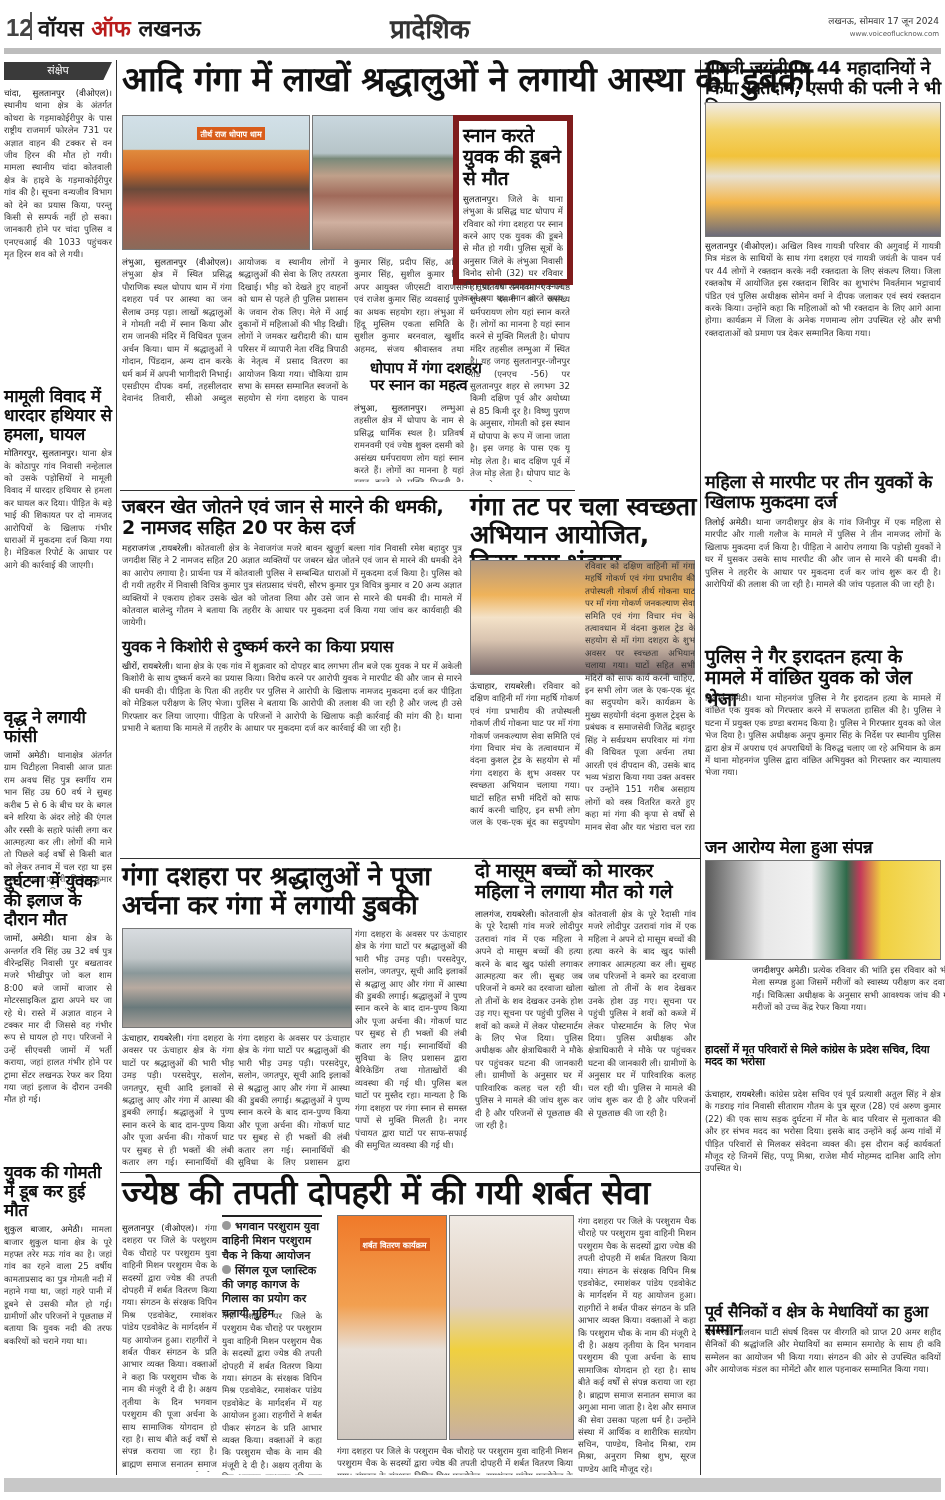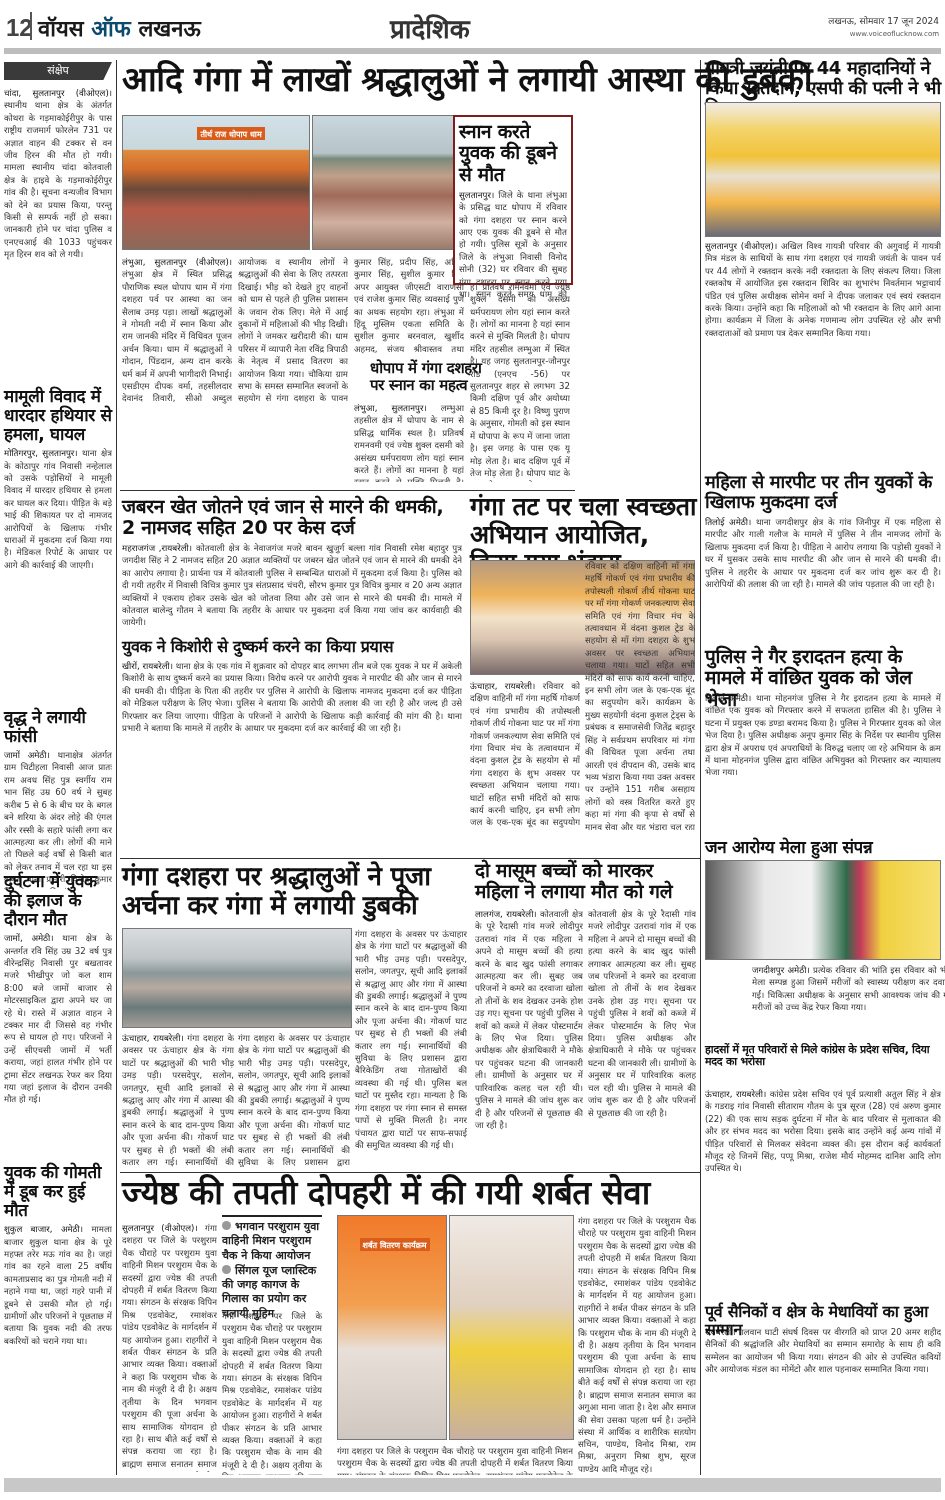--- a/index.html
+++ b/index.html
@@ -2,21 +2,21 @@
 <html><head>
 <meta charset="utf-8">
 <style>
   * { box-sizing: border-box; margin: 0; padding: 0; }
   body { width: 945px; height: 1500px; background: #fff; font-family: "DejaVu Sans", sans-serif; color: #1a1a1a; position: relative; overflow: hidden; }
   .abs { position: absolute; }
   .masthead { left: 0; top: 0; width: 945px; height: 48px; }
   .page-no { left: 6px; top: 14px; font-size: 24px; font-weight: bold; color: #444; font-family: "Liberation Sans", sans-serif; }
   .mh-sep { left: 30px; top: 12px; width: 2px; height: 28px; background: #555; }
   .paper-name { left: 38px; top: 12px; font-size: 22px; font-weight: bold; font-family: "DejaVu Sans", sans-serif; }
-  .paper-name .mid { color: #0c4a6e; }
+  .paper-name .mid { color: #b91c1c; }
   .section { left: 390px; top: 10px; font-size: 26px; font-weight: bold; color: #333; }
   .dateline { right: 6px; top: 14px; font-size: 9px; color: #333; text-align: right; }
   .site { right: 6px; top: 30px; font-size: 7px; color: #555; }
   .topbar { left: 4px; top: 48px; width: 937px; height: 6px; background: #bdbdbd; }
   .botbar { left: 4px; top: 1478px; width: 937px; height: 14px; background: #c8c8c8; }
   .vline { width: 1px; background: #333; }
   .hline { height: 1px; background: #333; }
   .tag { left: 4px; top: 62px; width: 108px; height: 18px; background: #3a3a3a; color: #fff; font-size: 11px; text-align: center; line-height: 18px; clip-path: polygon(0 0,100% 0,92% 100%,0 100%); }
   .hd { font-weight: bold; line-height: 1.12; color: #111; }
   .h-xl { font-size: 34px; letter-spacing: -0.5px; }
@@ -29,21 +29,21 @@
   .ph-temple { background: linear-gradient(180deg,#d2e0e8 0%,#c8d8dc 25%,#e08a3c 26%,#d36c2a 40%,#6a4a3a 55%,#b55a48 70%,#8a6a5a 100%); }
   .ph-crowd { background: linear-gradient(180deg,#c9d7de 0%,#b6c4c8 28%,#7a8a7a 32%,#c0a08a 45%,#a06a5a 60%,#d0b0a0 80%,#9a7a6a 100%); }
   .ph-blood { background: linear-gradient(180deg,#f1ece6 0%,#f3d36a 20%,#f2c23a 40%,#e8e0d0 55%,#f4b64a 75%,#6b6b7a 100%); }
   .ph-food { background: linear-gradient(180deg,#b59a80 0%,#efb35a 30%,#f4e2c8 50%,#d9c4b0 70%,#7a6a6a 100%); }
   .ph-river { background: linear-gradient(180deg,#d8dce0 0%,#c0c6c8 30%,#8a989a 45%,#b8aaa0 60%,#6a7a7c 80%,#a6a09a 100%); }
   .ph-clinic { background: linear-gradient(90deg,#5a5a5a 0%,#e8e8e8 25%,#f2f2f2 45%,#2f6a4a 60%,#c43a5a 66%,#f0d040 75%,#f6e070 100%); }
   .ph-sharbat1 { background: linear-gradient(180deg,#f07a2a 0%,#f2a050 40%,#e8e0d8 60%,#d0c8c0 100%); }
   .ph-sharbat2 { background: linear-gradient(180deg,#f0eae4 0%,#e0d0c0 40%,#f0d040 60%,#c8b0a0 100%); }
   .bullet { font-size: 13px; font-weight: bold; line-height: 1.3; color: #222; }
   .bullet .dot { display: inline-block; width: 9px; height: 9px; border-radius: 50%; background: #999; margin-right: 4px; }
-  .boxed { border: 2px solid #7f1d1d; }
+  .boxed { border: 6px solid #7f1d1d; }
   .caption-photo-label { position: absolute; left: 40%; top: 8%; color: #fff; font-size: 8px; font-weight: bold; background: #d95c1a; padding: 1px 3px; }
 </style>
 </head>
 <body>
 
 <div class="abs masthead">
   <div class="abs page-no">12</div>
   <div class="abs mh-sep"></div>
   <div class="abs paper-name">
     <span>वॉयस</span>

